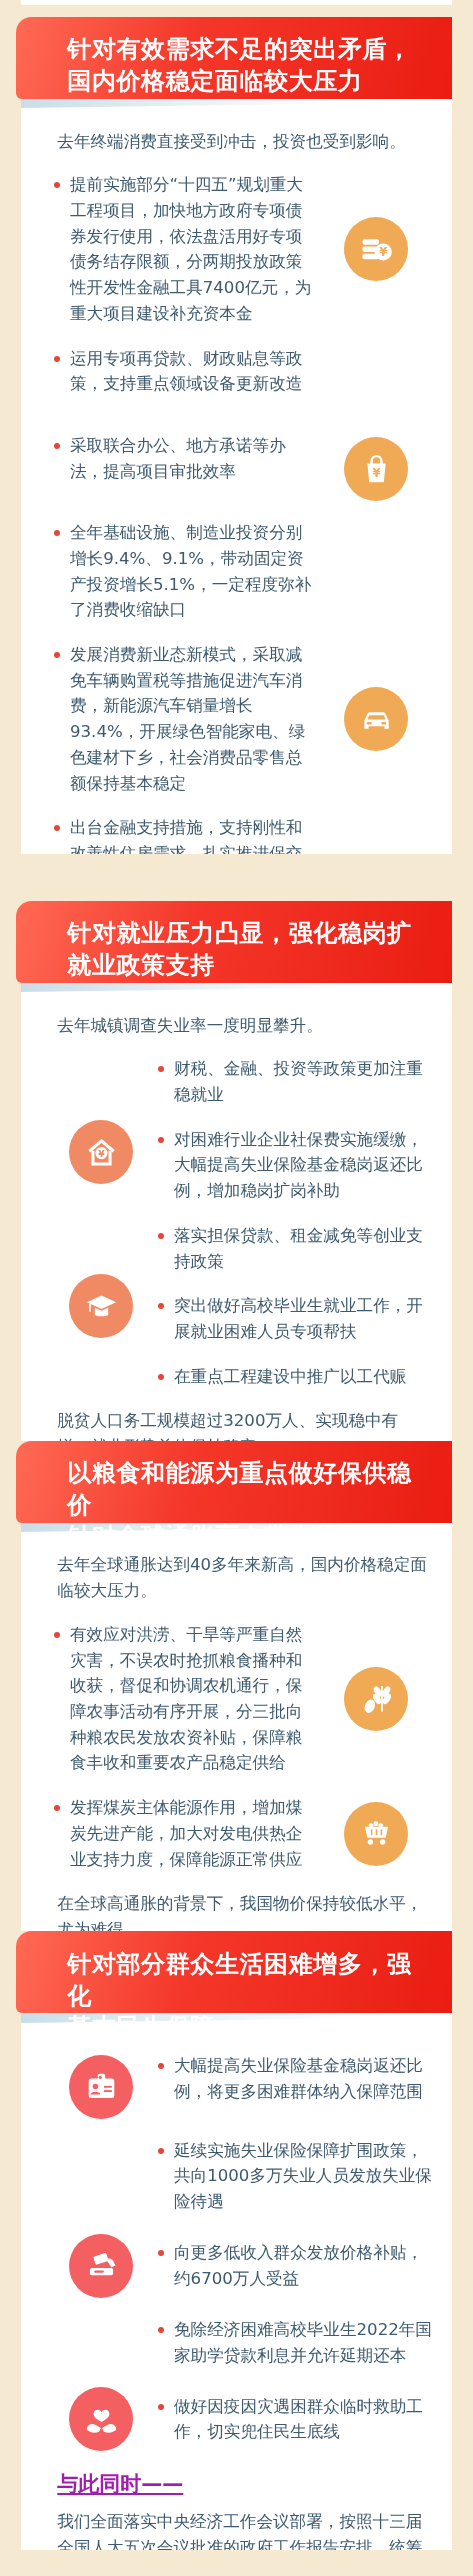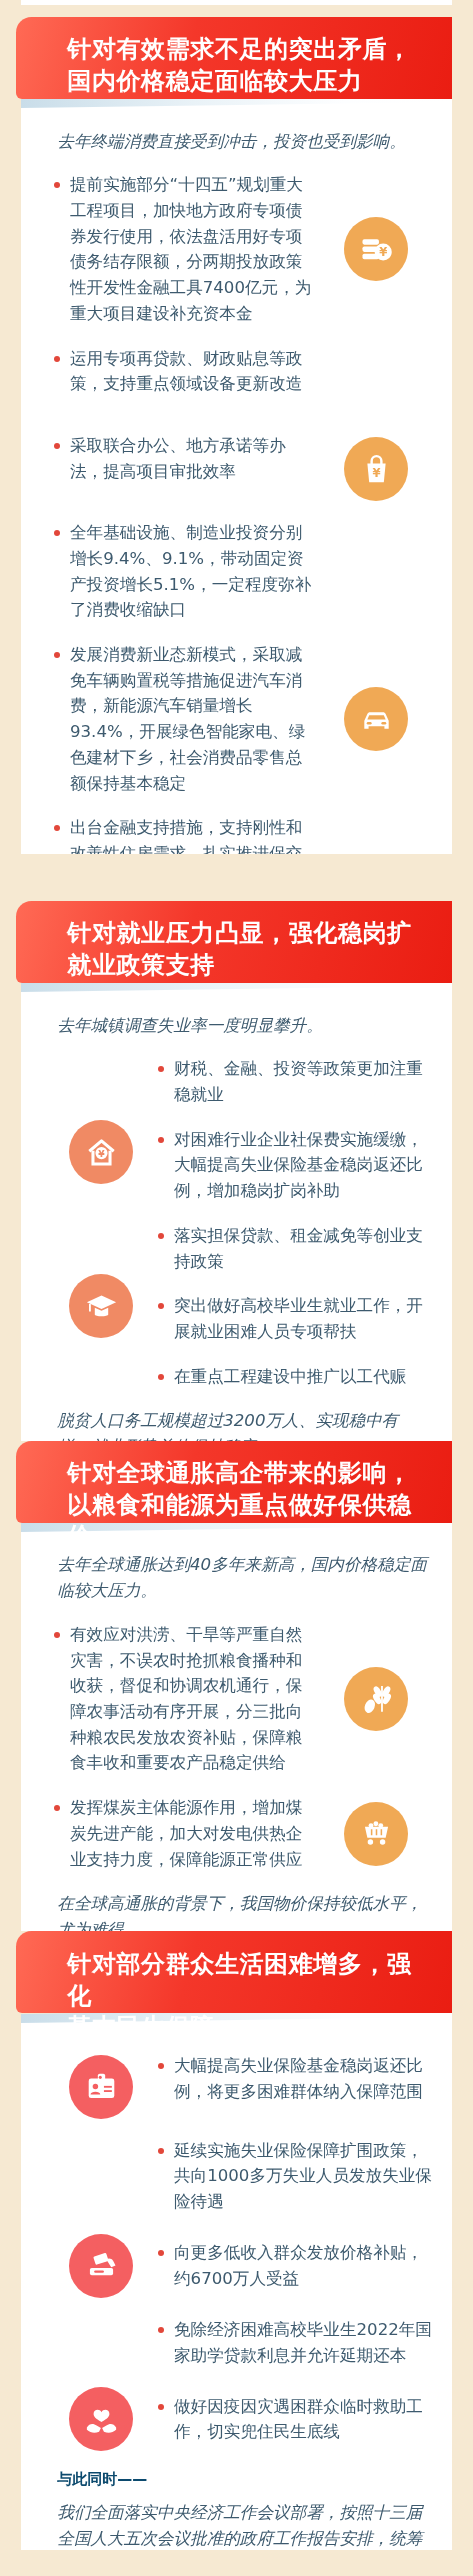--- a/index.html
+++ b/index.html
@@ -38,25 +38,25 @@
     padding:28px 15.4px 18px 28px;
     overflow:hidden;
     position:relative;z-index:0;
   }
   .card.h1{height:753px;}
   .card.h2{height:456px;}
   .card.h3{height:407px;}
   .card.h4{height:535px;padding-top:24px;}
   .gap80{height:47px;}
   .intro,.closing{
-    font-size:16.6px;line-height:1.55;margin:0 6px 18px 8.3px;font-style:italic;
+    font-size:16.6px;line-height:1.55;margin:0 6px 18px 8.3px;
   }
   .closing{margin-top:8.3px;}
   .lead{
-    font-size:15px;font-weight:bold;color:#0c4a6e;margin:15.4px 0 10.7px 8.3px;
+    font-size:21px;font-weight:bold;color:#a21caf;margin:15.4px 0 10.7px 8.3px;text-decoration:underline;
   }
   .bullet-row{
     display:grid;margin-bottom:19px;align-items:center;
   }
   .icon-right .bullet-row{grid-template-columns:1fr 121px;}
   .icon-left  .bullet-row{grid-template-columns:104px 1fr;}
   .icon-left .bullet-row .btxt{grid-column:2;}
   .icon-left .bullet-row .icon{grid-column:1;grid-row:1;}
   .btxt{
     position:relative;font-size:16.6px;line-height:1.55;
@@ -191,22 +191,22 @@
 
     <div class="bullet-row">
       <div class="btxt">在重点工程建设中推广以工代赈</div>
     </div>
 
     <p class="closing">脱贫人口务工规模超过3200万人、实现稳中有增。就业形势总体保持稳定。</p>
   </div>
 
   <div class="banner">
     <h2>
+      <span>以粮食和能源为重点做好保供稳价</span>
       <span>针对全球通胀高企带来的影响，</span>
-      <span>以粮食和能源为重点做好保供稳价</span>
     </h2>
   </div>
   <div class="fold"></div>
   <div class="card h3 icon-right">
     <p class="intro">去年全球通胀达到40多年来新高，国内价格稳定面临较大压力。</p>
 
     <div class="bullet-row">
       <div class="btxt">有效应对洪涝、干旱等严重自然灾害，不误农时抢抓粮食播种和收获，督促和协调农机通行，保障农事活动有序开展，分三批向种粮农民发放农资补贴，保障粮食丰收和重要农产品稳定供给</div>
       <div class="icon ic-orange">
         <svg viewBox="0 0 64 64" aria-hidden="true">

